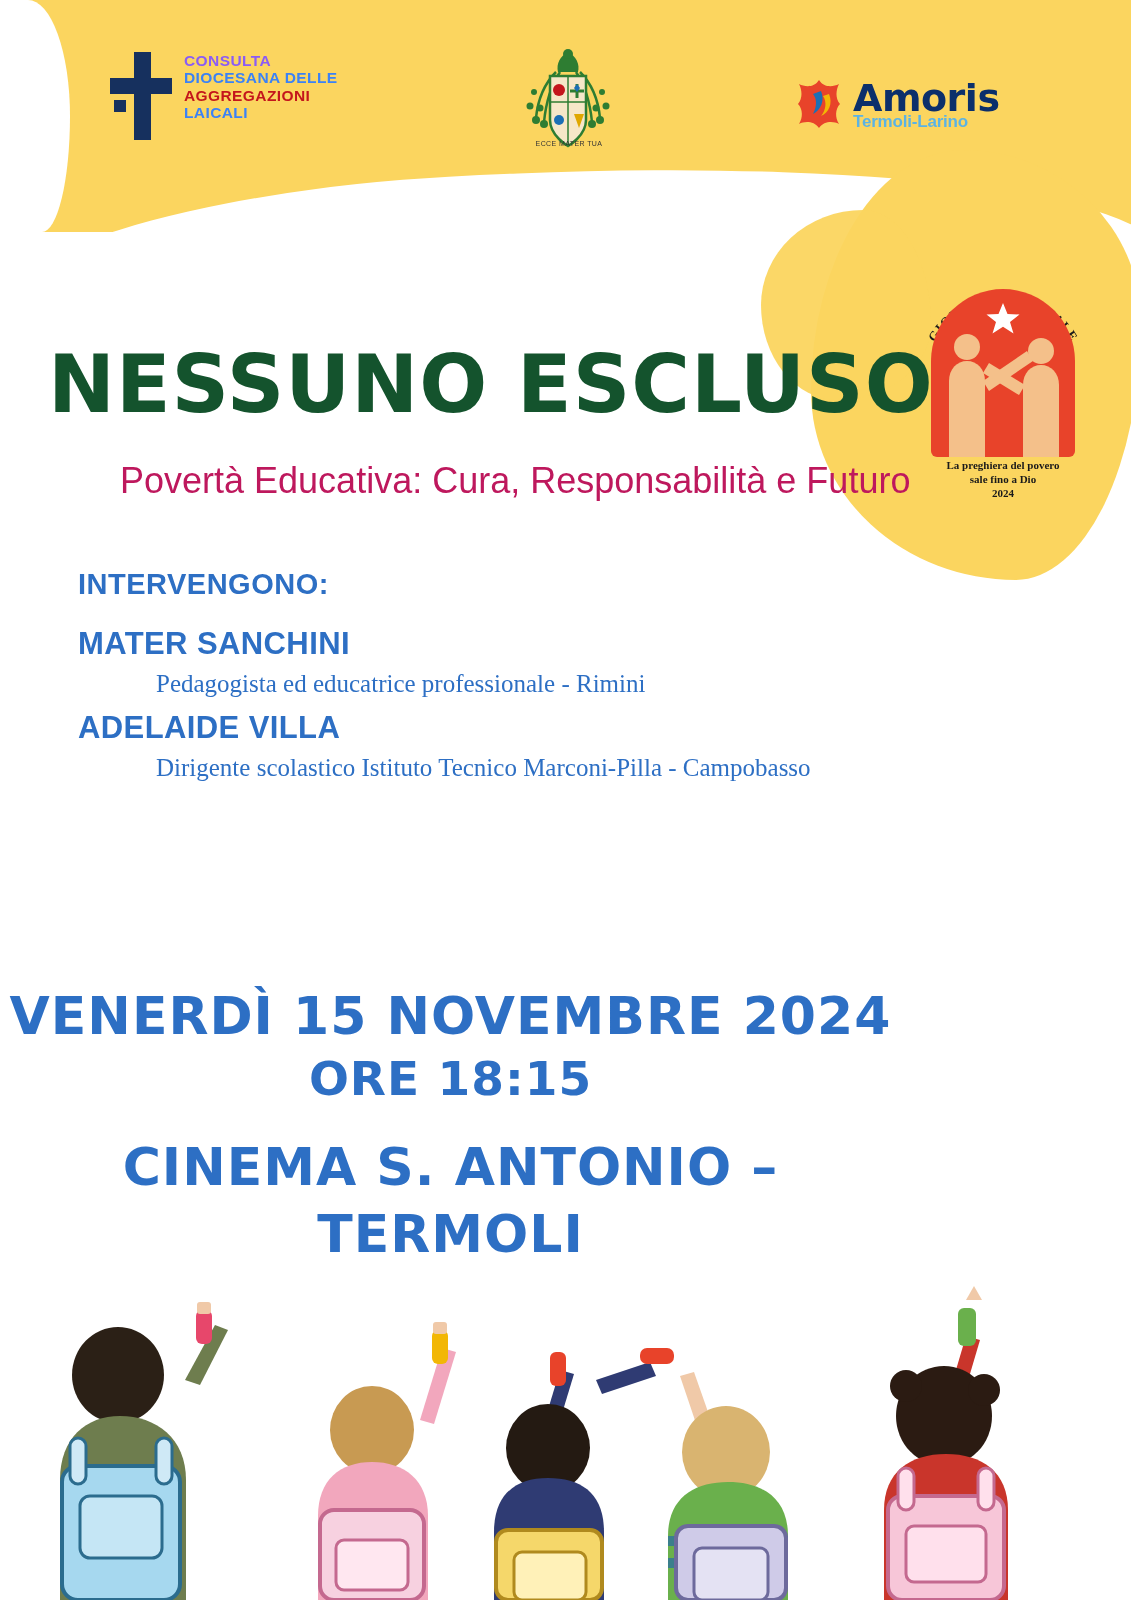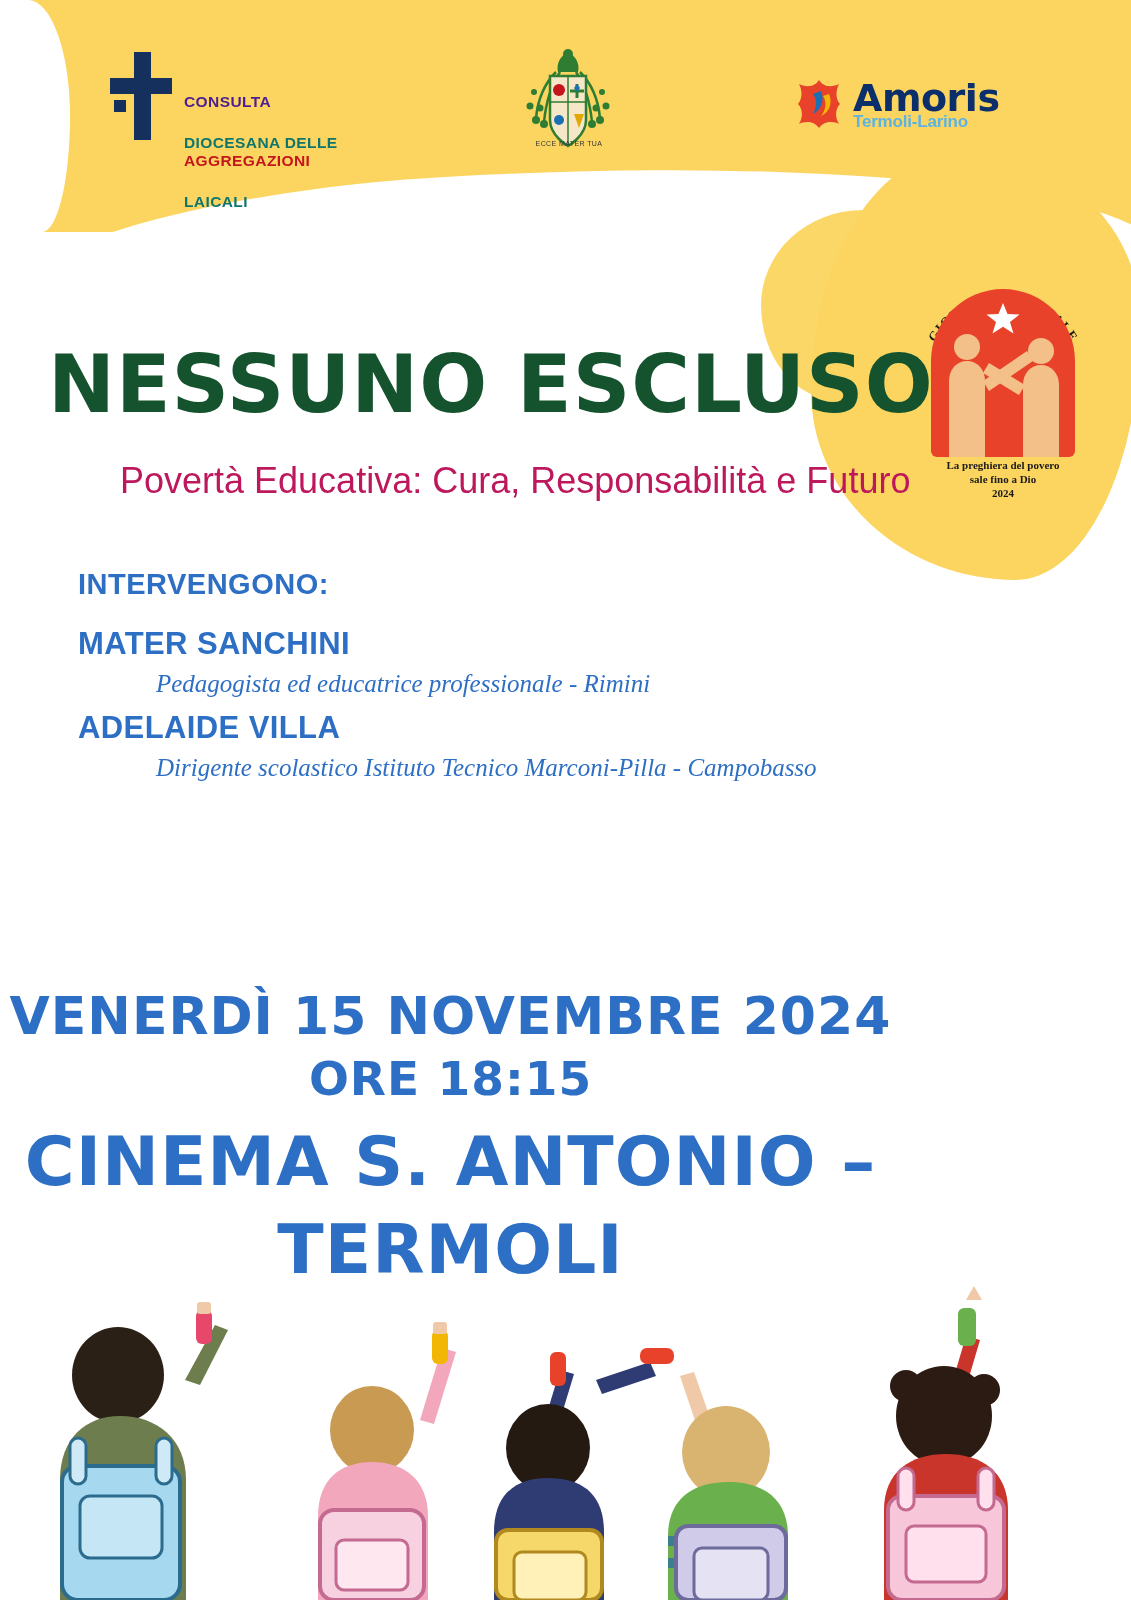--- a/index.html
+++ b/index.html
@@ -98,22 +98,22 @@
   }
   .consulta-text {
     margin-left: 10px;
     line-height: 1.12;
   }
   .consulta-text .ln {
     font-size: 15.5px;
     font-weight: bold;
     letter-spacing: .4px;
   }
-  .c-green { color: #4c1d95; margin-top: 41px; }
-  .c-blue  { color: #0f766e; margin-top: 24px; }
+  .c-green { color: #8b5cf6; }
+  .c-blue  { color: #3b82f6; }
   .c-red   { color: #c4161c; }
   .consulta-sub {
     margin-top: 10px;
     margin-left: 86px;
     font-size: 10.5px;
     font-weight: bold;
     color: #c4161c;
     letter-spacing: .3px;
   }
 
@@ -249,21 +249,20 @@
     font-size: 31px;
     font-weight: bold;
     color: #2d6fc4;
     letter-spacing: .4px;
     line-height: 1.25;
   }
   .sp-role {
     font-size: 25px;
     color: #2d6fc4;
     font-family: "Liberation Serif", serif;
-    font-style: italic;
     margin-left: 78px;
     margin-top: 4px;
     margin-bottom: 10px;
     line-height: 1.25;
   }
 
   
   .when-block {
     position: absolute;
     left: 0; top: 985px;
@@ -279,24 +278,24 @@
     letter-spacing: 1px;
     line-height: 1.22;
   }
   .when-time {
     font-size: 47px;
     letter-spacing: 1px;
     line-height: 1.3;
     text-align: center;
   }
   .when-place {
-    font-size: 68px;
+    font-size: 52px;
     letter-spacing: 1px;
     line-height: 1.3;
-    margin-top: 8px;
+    margin-top: 24px;
   }
 
   
   .kids {
     position: absolute;
     left: 0; bottom: 0;
     width: 1131px;
     height: 420px;
     overflow: hidden;
   }

